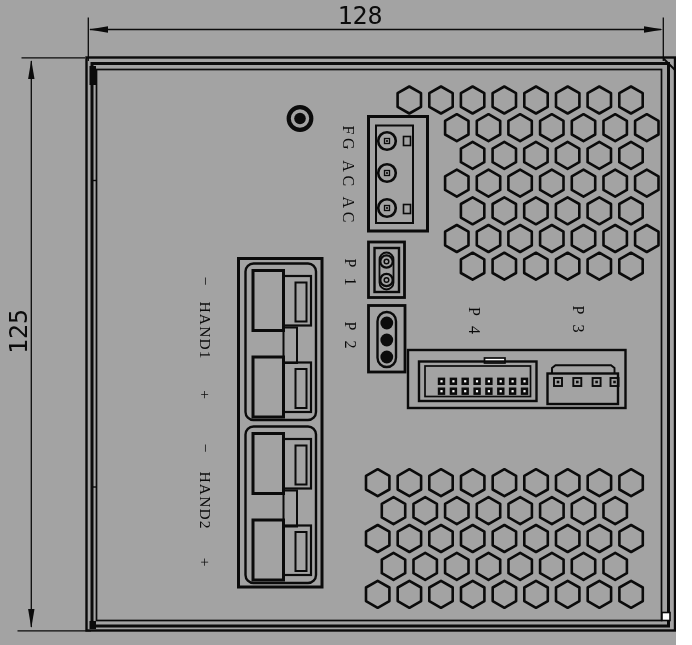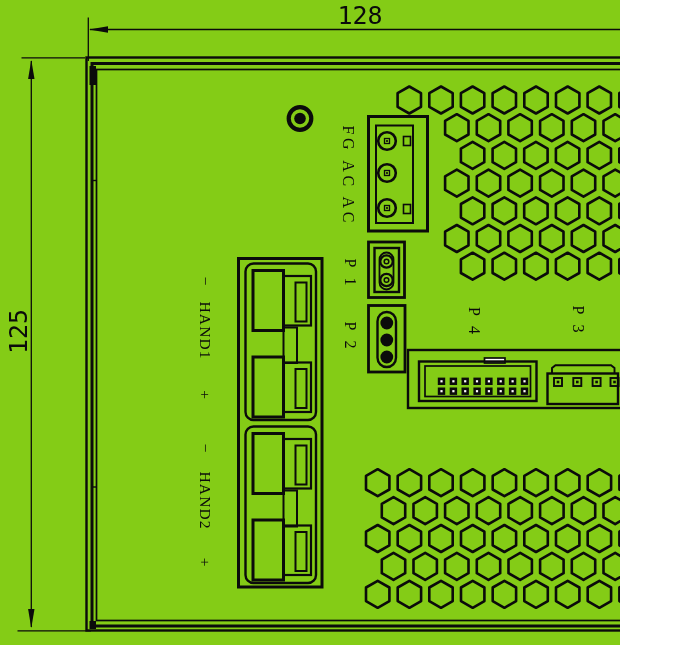--- a/index.html
+++ b/index.html
@@ -1,16 +1,16 @@
 <!DOCTYPE html>
 <html><head>
 <meta charset="utf-8">
 <style>
   html,body{margin:0;padding:0;background:#ffffff;}
-  .stage{width:620px;height:645px;position:relative;background:#84cc16;overflow:hidden;}
+  .stage{width:676px;height:645px;position:relative;background:#a3a3a3;overflow:hidden;}
   svg{display:block;}
   text{fill:#0b0b0b;}
   .dimtxt{font-family:"DejaVu Sans Mono","Liberation Mono",monospace;font-size:25px;}
   .lbl{font-family:"Liberation Serif","DejaVu Serif",serif;font-size:16px;}
   .lbl-sm{font-family:"Liberation Serif","DejaVu Serif",serif;font-size:15.5px;}
   .ln{stroke:#0b0b0b;fill:none;}
   .fillb{fill:#0b0b0b;stroke:none;}
   .fw{fill:#ffffff;}
 </style>
 </head>

